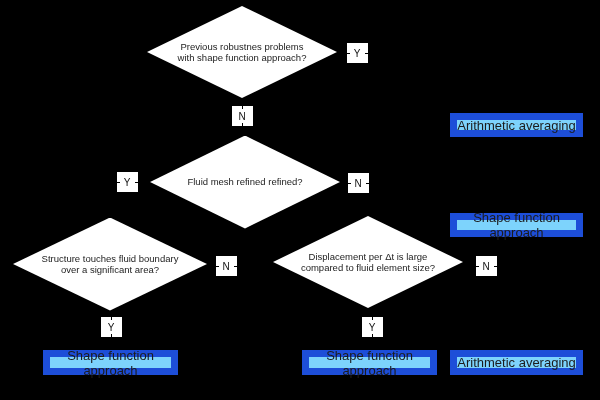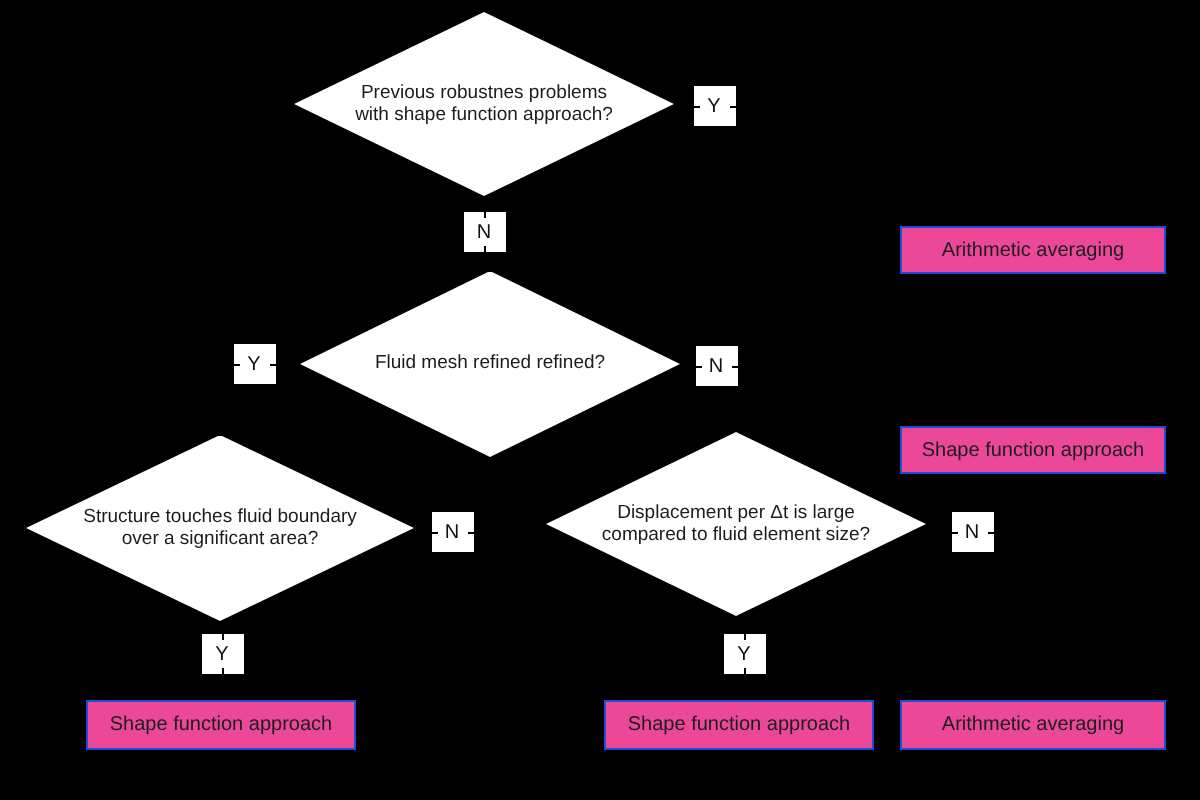--- a/index.html
+++ b/index.html
@@ -5,22 +5,22 @@
   html,body{margin:0;padding:0;background:#000;}
   body{width:600px;height:400px;overflow:hidden;font-family:"Liberation Sans",sans-serif;}
   .stage{position:relative;width:600px;height:400px;background:#000;text-decoration:underline;}
   .edges{position:absolute;left:0;top:0;pointer-events:none;}
   .dnode{position:absolute;}
   .dshape{position:absolute;left:0;top:0;right:0;bottom:0;background:#fff;
           clip-path:polygon(50% 0,100% 50%,50% 100%,0 50%);}
   .dtxt{position:absolute;left:0;top:0;right:0;bottom:0;display:flex;align-items:center;
         justify-content:center;text-align:center;font-size:9.5px;line-height:11.5px;
         color:#1c1c1c;white-space:pre-line;}
-  .outcome{position:absolute;background:#ec4899;border:1px solid #1d4ed8;box-sizing:border-box;
-           display:flex;align-items:center;justify-content:center;font-size:10px;
+  .outcome{position:absolute;background:#7dd3fc;border:7px solid #1d4ed8;box-sizing:border-box;
+           display:flex;align-items:center;justify-content:center;font-size:13px;
            color:#1c1c1c;text-align:center;}
   .blabel{position:absolute;background:#fff;display:flex;align-items:center;
           justify-content:center;font-size:10px;color:#111;}
   .tick{position:absolute;background:#000;}
 </style>
 </head>
 <body>
 
 <div class="stage">
     <svg width="600" height="400" class="edges">

